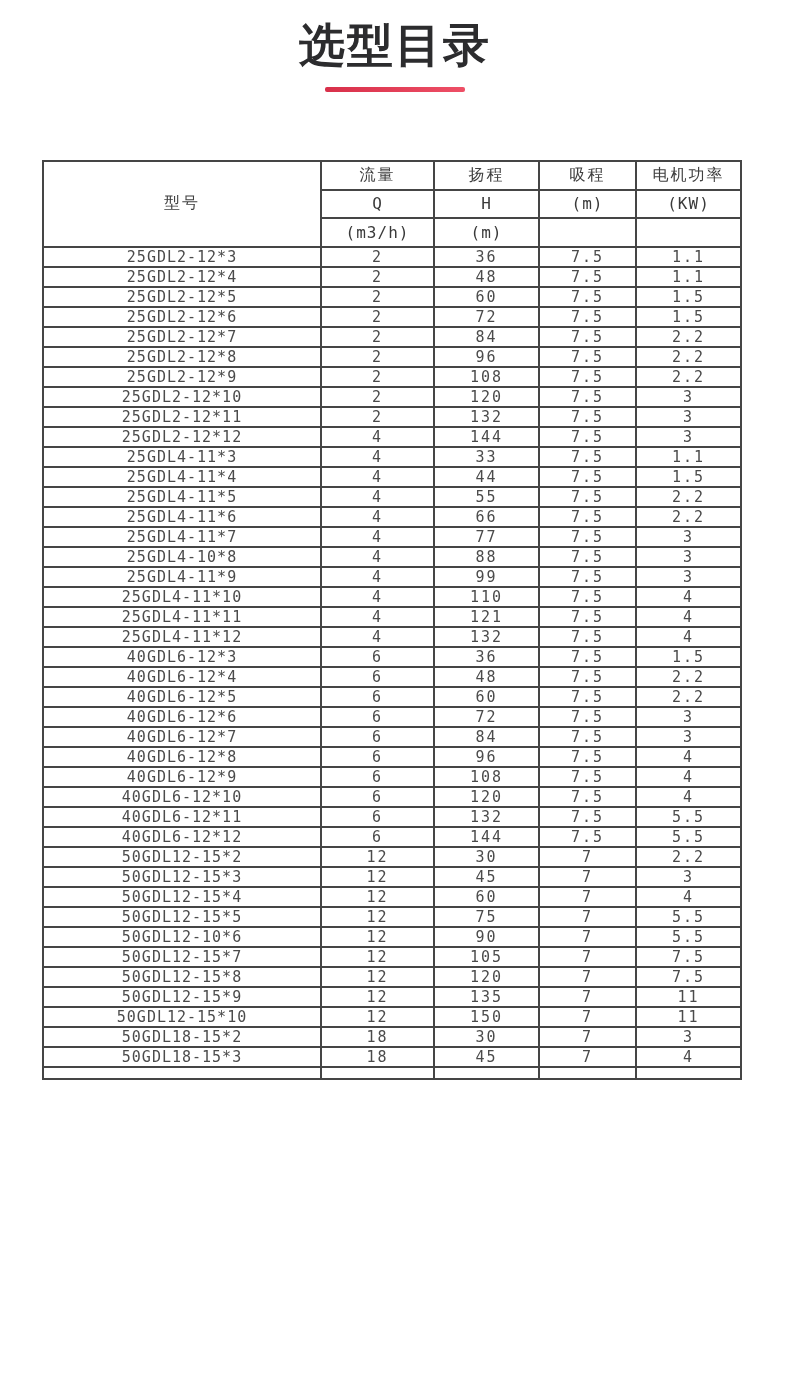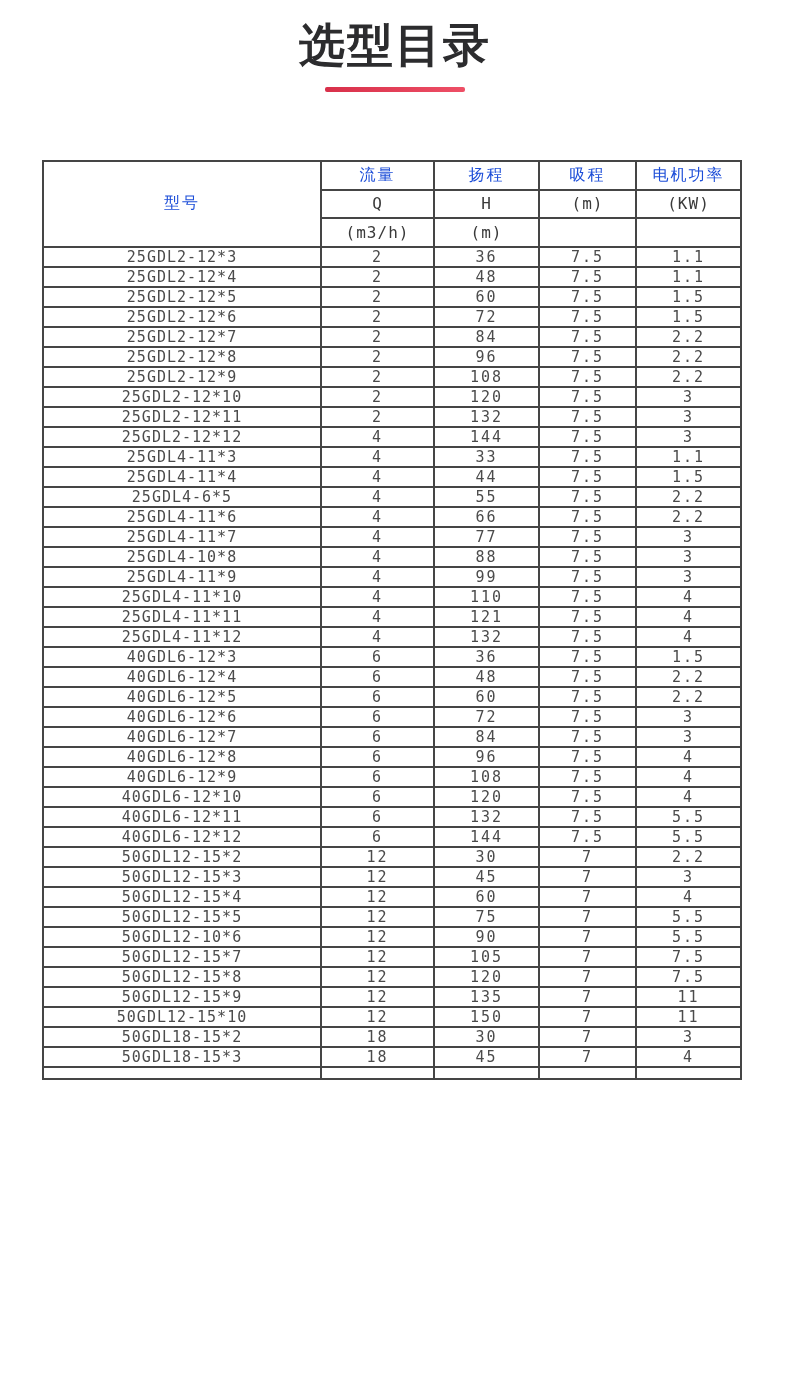--- a/index.html
+++ b/index.html
@@ -50,21 +50,21 @@
     text-align: center;
     vertical-align: middle;
     padding: 0;
     overflow: hidden;
     white-space: nowrap;
     font-weight: normal;
   }
   thead tr { height: 28.6px; }
   thead th {
     font-size: 16px;
-    color: #1d4ed8;
+    color: #404040;
     letter-spacing: 2px;
     font-family: "Liberation Sans", sans-serif;
   }
   thead .latin {
     font-family: "DejaVu Sans Mono", monospace;
     letter-spacing: 1px;
     color: #3a3a3a;
   }
   tbody tr { height: 17px; }
   tbody td {
@@ -202,21 +202,21 @@
 
   <tr>
     <td>25GDL4-11*4</td>
     <td class="num">4</td>
     <td class="num">44</td>
     <td class="num">7.5</td>
     <td class="num">1.5</td>
   </tr>
 
   <tr>
-    <td>25GDL4-6*5</td>
+    <td>25GDL4-11*5</td>
     <td class="num">4</td>
     <td class="num">55</td>
     <td class="num">7.5</td>
     <td class="num">2.2</td>
   </tr>
 
   <tr>
     <td>25GDL4-11*6</td>
     <td class="num">4</td>
     <td class="num">66</td>

